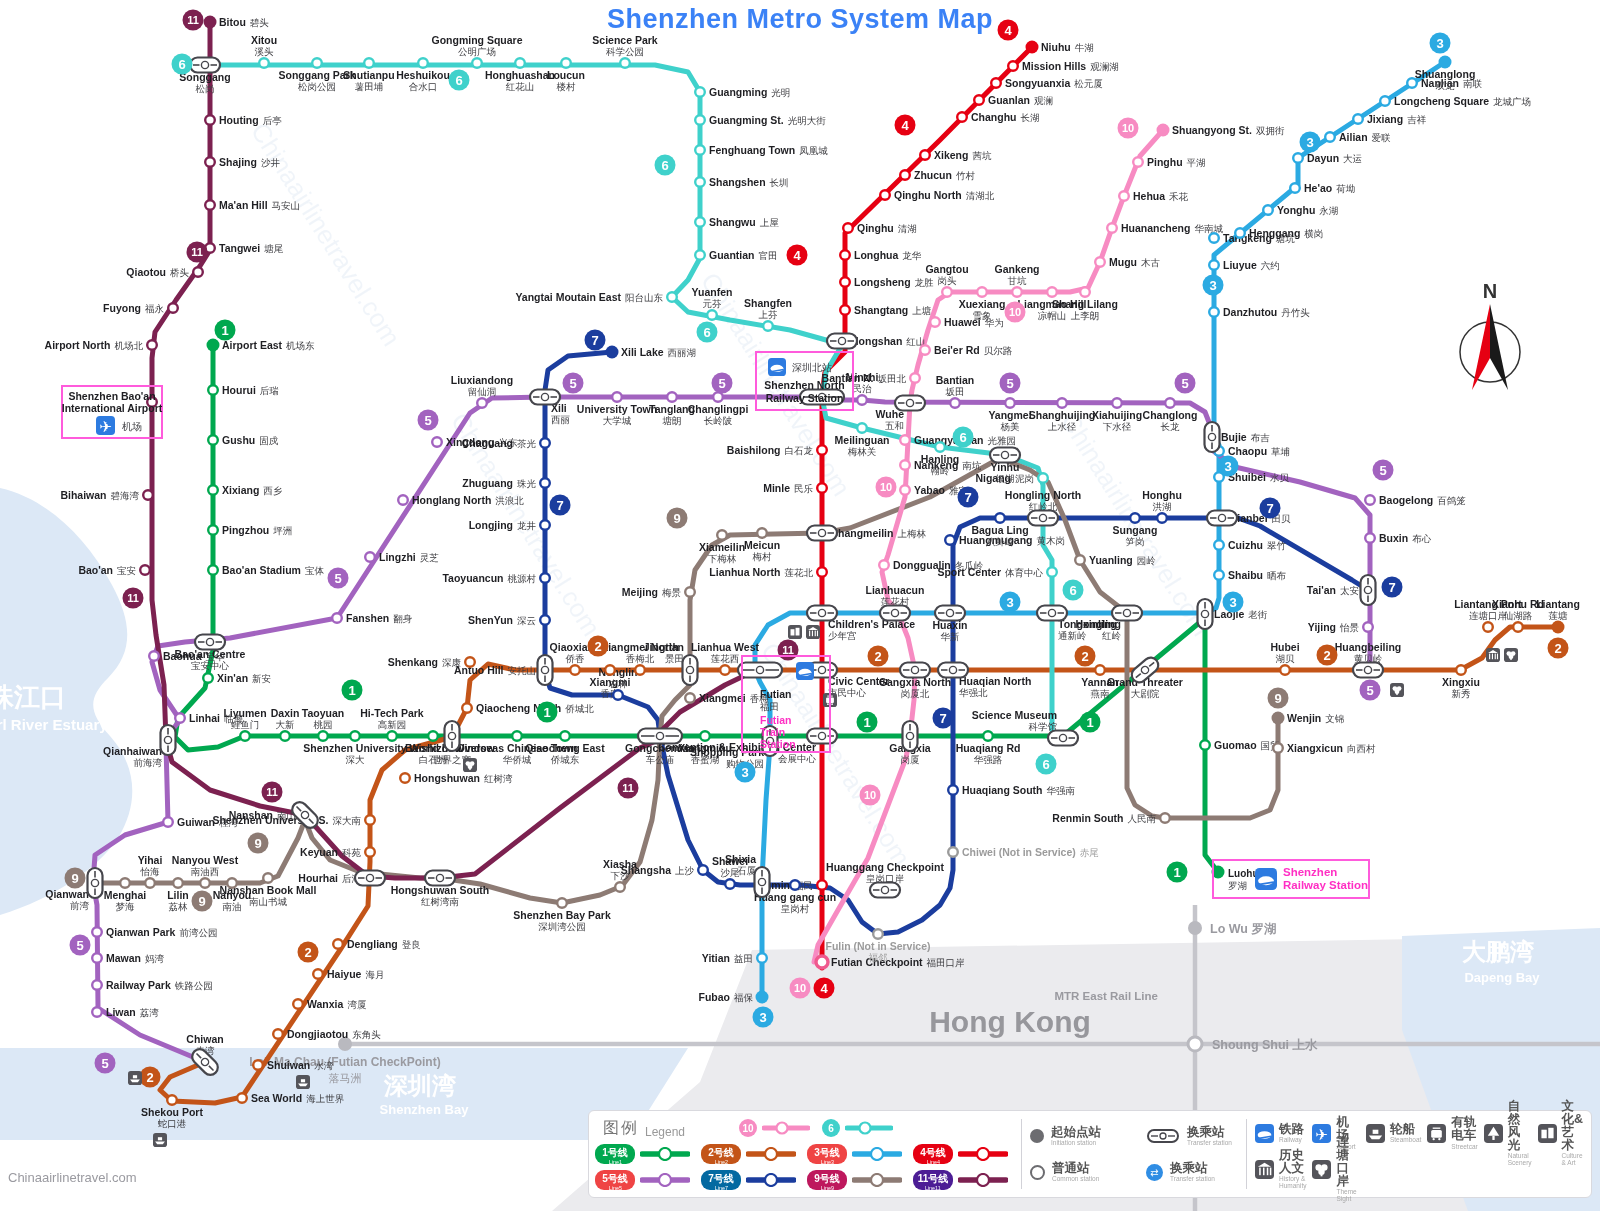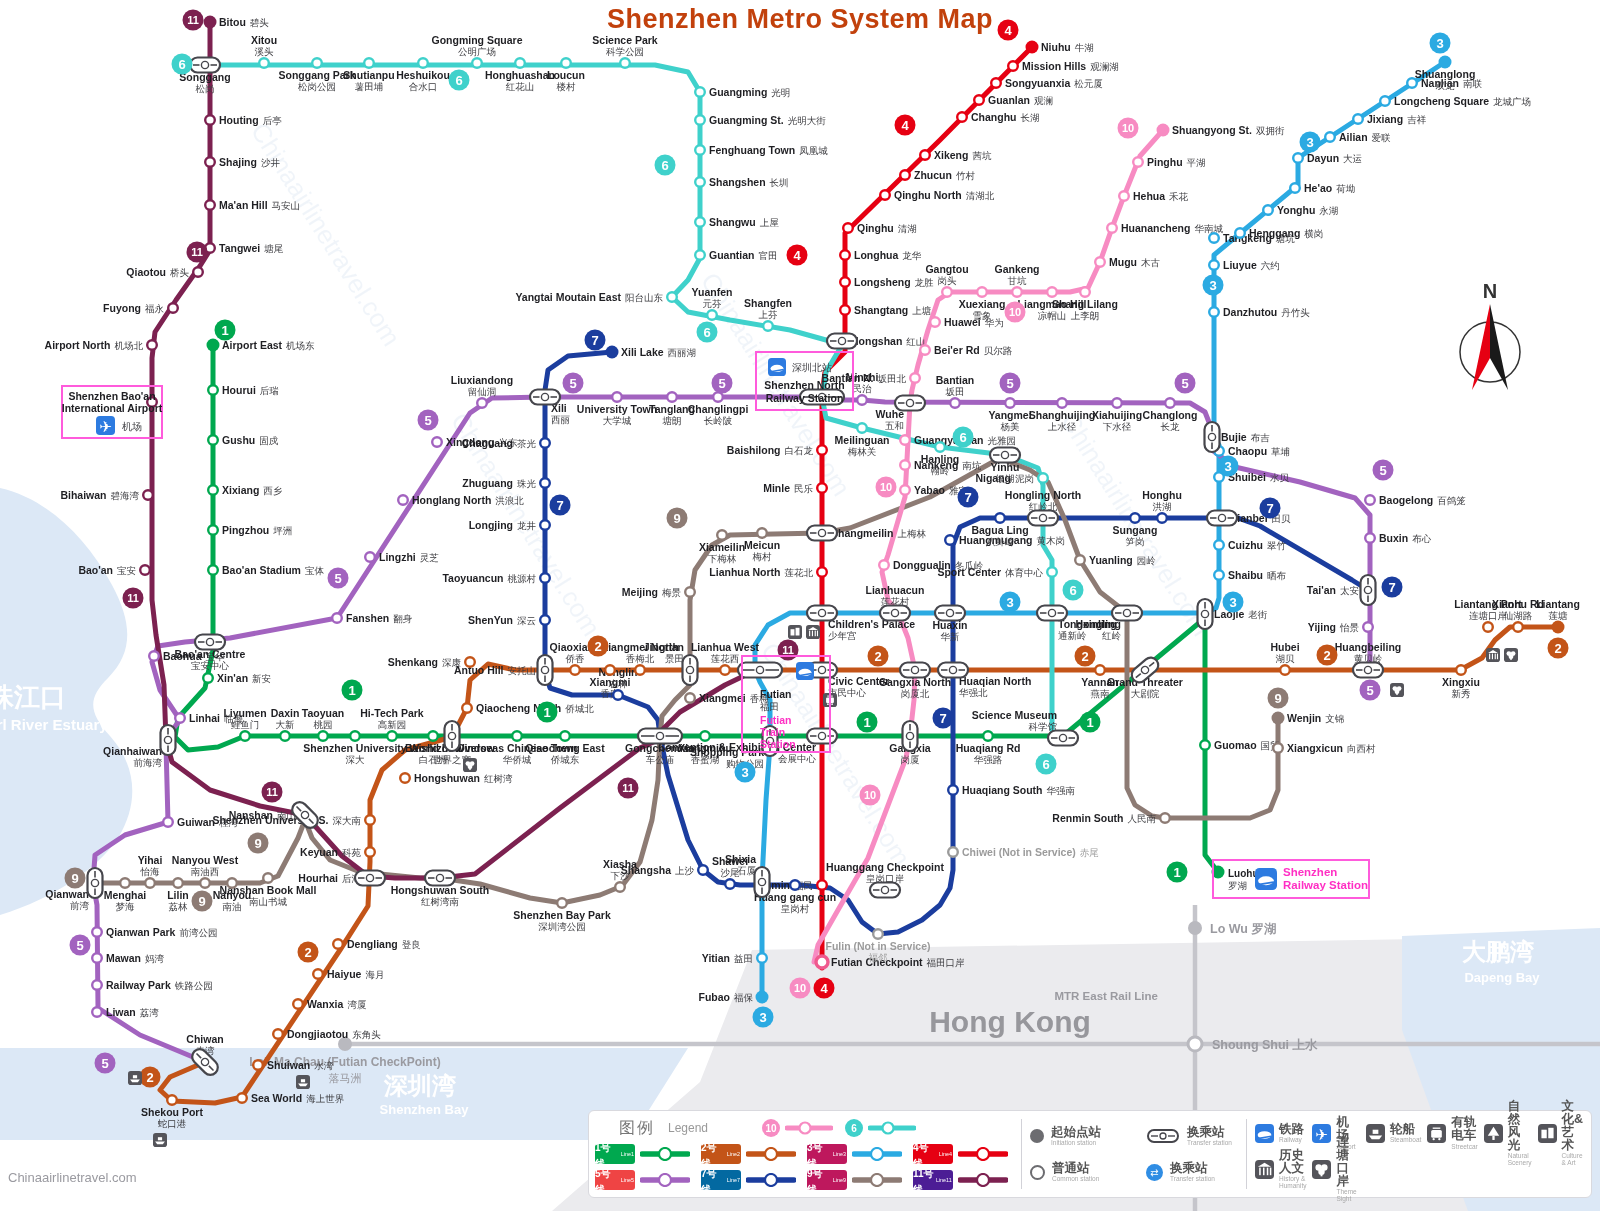--- a/index.html
+++ b/index.html
@@ -1,29 +1,29 @@
 <!DOCTYPE html>
 <html><head>
 <meta charset="utf-8">
 <style>
   html,body{margin:0;padding:0;background:#fff;font-family:"Liberation Sans",sans-serif;}
   #stage{position:relative;width:1600px;height:1211px;overflow:hidden;background:#fff;}
   #mapsvg{position:absolute;left:0;top:0;}
-  .map-title{position:absolute;top:4px;left:0;width:100%;text-align:center;font-size:27px;font-weight:bold;color:#c2410c;letter-spacing:.5px;}
+  .map-title{position:absolute;top:4px;left:0;width:100%;text-align:center;font-size:27px;font-weight:bold;color:#3b82f6;letter-spacing:.5px;}
   .wm-corner{position:absolute;left:8px;top:1170px;font-size:13px;color:#9a9aa0;}
   
   #legend{position:absolute;left:588px;top:1110px;width:1004px;height:88px;background:#fff;border:1px solid #d9d9de;border-radius:6px;display:flex;align-items:stretch;box-sizing:border-box;padding:4px 6px;}
   .lg-sec{display:flex;flex-direction:column;justify-content:center;}
   .lg-div{width:1px;background:#d2d2d8;margin:4px 8px;}
   .lg-head{display:flex;align-items:center;gap:14px;height:26px;}
   .lg-title-zh{font-size:16px;color:#777;letter-spacing:2px;}
   .lg-title-en{font-size:12px;color:#999;}
   .lg-grid{display:grid;grid-template-columns:repeat(4,1fr);grid-auto-rows:26px;column-gap:6px;}
   .lg-item{display:flex;align-items:center;gap:5px;}
-  .chip{width:40px;height:20px;border-radius:3px;color:#fff;display:flex;flex-direction:row;align-items:center;justify-content:center;line-height:1;}
+  .chip{width:40px;height:20px;border-radius:9px;color:#fff;display:flex;flex-direction:column;align-items:center;justify-content:center;line-height:1;}
   .chip b{font-size:10px;}
   .chip i{font-style:normal;font-size:6px;transform:scale(.9);}
   .badge-mini{width:18px;height:18px;border-radius:50%;color:#fff;font-weight:bold;font-size:10px;display:flex;align-items:center;justify-content:center;}
   .lg-st{display:grid;grid-template-columns:1fr 1fr;grid-auto-rows:36px;column-gap:24px;width:208px;}
   .lg-st .lg-item{gap:7px;}
   .st-txt b,.fa-txt b{display:block;font-size:12.5px;color:#555;font-weight:bold;line-height:1.05;}
   .st-txt i,.fa-txt i{display:block;font-style:normal;font-size:6.5px;color:#aaa;line-height:1.1;}
   .dot-start{width:14px;height:14px;border-radius:50%;background:#6c6c70;}
   .dot-common{width:11px;height:11px;border-radius:50%;background:#fff;border:2.5px solid #6c6c70;}
   .blue-x{width:17px;height:17px;border-radius:50%;background:#2f8de4;color:#fff;font-size:10px;display:flex;align-items:center;justify-content:center;}
@@ -1988,21 +1988,21 @@
         <polygon points="1490,304 1472,390 1490,358" fill="#e60012"></polygon>
         <polygon points="1490,304 1508,390 1490,358" fill="#1a1a1a"></polygon>
       </g>
     </svg>
   <div class="map-title">Shenzhen Metro System Map</div>
   <div class="wm-corner">Chinaairlinetravel.com</div>
 
   <div id="legend">
     <div class="lg-sec" style="width:418px">
       <div class="lg-head">
-        <span style="display:flex;align-items:center;gap:13px;margin-left:24px;">
+        <span style="display:flex;align-items:flex-end;gap:6px;margin-left:8px;">
           <span class="lg-title-zh">图例</span>
           <span class="lg-title-en">Legend</span>
         </span>
         <span id="lg-special" style="display:flex;align-items:center;gap:12px;margin-left:40px;">
             <span class="lg-item">
               <span class="badge-mini" style="background:#F78BC2">10</span>
               <svg width="48" height="14">
                 <line x1="2" y1="7" x2="46" y2="7" stroke="#F78BC2" stroke-width="5" stroke-linecap="round"></line>
                 <circle cx="20" cy="7" r="5.5" fill="#fff" stroke="#F78BC2" stroke-width="2.2"></circle>
               </svg>
@@ -2031,21 +2031,21 @@
             <span class="chip" style="background:#C35418">
               <span><b>2号线</b></span>
               <i>Line2</i>
             </span>
             <svg width="50" height="14">
               <line x1="2" y1="7" x2="48" y2="7" stroke="#C35418" stroke-width="5.5" stroke-linecap="round"></line>
               <circle cx="25" cy="7" r="6" fill="#fff" stroke="#C35418" stroke-width="2.2"></circle>
             </svg>
           </div>
           <div class="lg-item">
-            <span class="chip" style="background:#be185d">
+            <span class="chip" style="background:#ef4444">
               <span><b>3号线</b></span>
               <i>Line3</i>
             </span>
             <svg width="50" height="14">
               <line x1="2" y1="7" x2="48" y2="7" stroke="#2BAAE2" stroke-width="5.5" stroke-linecap="round"></line>
               <circle cx="25" cy="7" r="6" fill="#fff" stroke="#2BAAE2" stroke-width="2.2"></circle>
             </svg>
           </div>
           <div class="lg-item">
             <span class="chip" style="background:#E60012">

